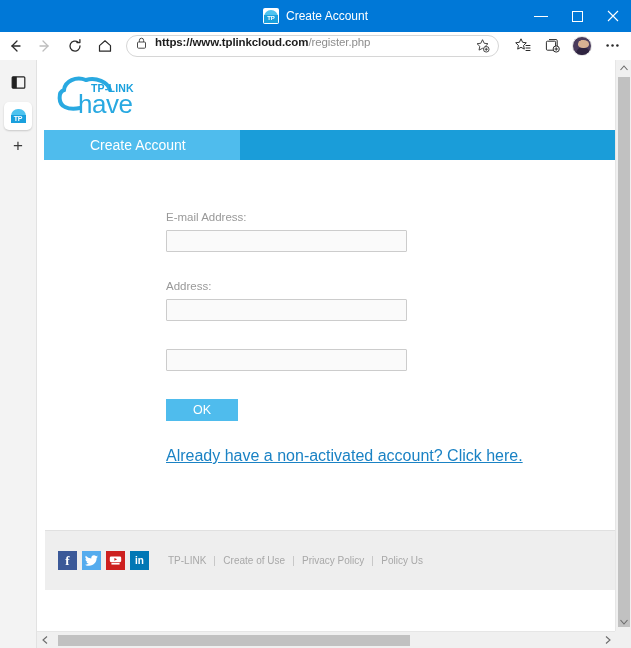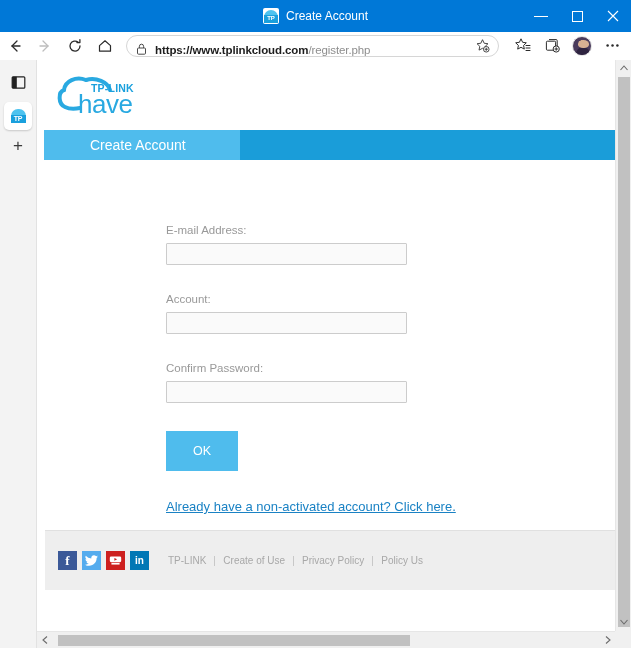--- a/index.html
+++ b/index.html
@@ -51,21 +51,21 @@
   }
   .nav-btn {
     width: 30px; height: 26px; display: flex; align-items: center; justify-content: center;
     border-radius: 3px; color: #2b2b2b;
   }
   .nav-btn.disabled { color: #bdbdbd; }
 
   .omnibox {
     flex: 1; height: 22px; margin: 0 8px 0 6px;
     background: #ffffff; border: 1px solid #d6d6d6; border-radius: 11px;
-    display: flex; align-items: flex-end; padding: 0 6px 0 8px;
+    display: flex; align-items: flex-start; padding: 0 6px 0 8px;
     position: relative;
   }
   .lock-icon { width: 13px; height: 14px; margin-right: 7px; flex: 0 0 auto; color: #4a4a4a; }
   .url { font-size: 11.5px; color: #8d8d8d; white-space: nowrap; overflow: hidden; letter-spacing: -0.1px;}
   .url b { color: #1d1d1d; font-weight: 600; }
   .omni-fav { margin-left: auto; width: 20px; height: 20px; display:flex; align-items:center; justify-content:center; color:#3d3d3d;}
 
   .tool-icons { display: flex; align-items: center; gap: 0px; padding-right: 4px; }
   .tool-btn {
     width: 30px; height: 26px; display: flex; align-items: center; justify-content: center;
@@ -130,36 +130,36 @@
     position: absolute; left: 22px; top: 17px;
     font-size: 26px; color: #29a9e1; letter-spacing: -0.5px; line-height: 1;
   }
 
   .navbar { height: 30px; background: #1a9dd9; display: flex; }
   .navbar .tab {
     width: 196px; background: #4fbced; color: #ffffff; font-size: 14px;
     display: flex; align-items: center; padding-left: 46px;
   }
 
-  .form { padding: 64px 0 0 0; }
+  .form { padding: 51px 0 0 0; }
   .field { padding-left: 122px; margin-bottom: 28px; }
   .flabel { font-size: 11.5px; color: #999999; margin-bottom: 7px; }
   .finput {
     width: 241px; height: 22px; background: #fafafa;
     border: 1px solid #cccccc; border-radius: 1px;
   }
   .btn-row { padding-left: 122px; margin-top: 16px; }
   .ok-btn {
-    width: 72px; height: 40px; background: #4fbced; color: #ffffff;
+    width: 72px; height: 22px; background: #4fbced; color: #ffffff;
     border: none; font-size: 12.5px; cursor: pointer;
     font-family: "Liberation Sans", sans-serif;
   }
   .link-row { padding-left: 122px; margin-top: 26px; }
   .nonactive-link {
-    font-size: 13px; color: #1a82c4; text-decoration: underline; cursor: pointer;
+    font-size: 16px; color: #1a82c4; text-decoration: underline; cursor: pointer;
   }
 
   .footer {
     position: absolute; left: 1px; top: 470px; width: 577px; height: 60px;
     background: #eeeeee; border-top: 1px solid #e0e0e0;
     display: flex; align-items: center; padding-left: 13px;
   }
   .socials { display: flex; gap: 5px; }
   .soc { width: 19px; height: 19px; display:flex; align-items:center; justify-content:center;
          color:#fff; font-weight:bold; }
@@ -333,26 +333,25 @@
     </div>
 
     <div class="form">
 
       <div class="field">
         <div class="flabel">E-mail Address:</div>
         <input class="finput" type="text" placeholder="" style="">
       </div>
 
       <div class="field">
-        <div class="flabel">Account:</div>
+        <div class="flabel">Address:</div>
         <input class="finput" type="password" placeholder="" style="">
       </div>
 
       <div class="field">
-        <div class="flabel">Confirm Password:</div>
         <input class="finput" type="password" placeholder="" style="">
       </div>
 
       <div class="btn-row">
         <button class="ok-btn">OK</button>
       </div>
 
       <div class="link-row">
         <a class="nonactive-link">Already have a non-activated account? Click here.</a>
       </div>

